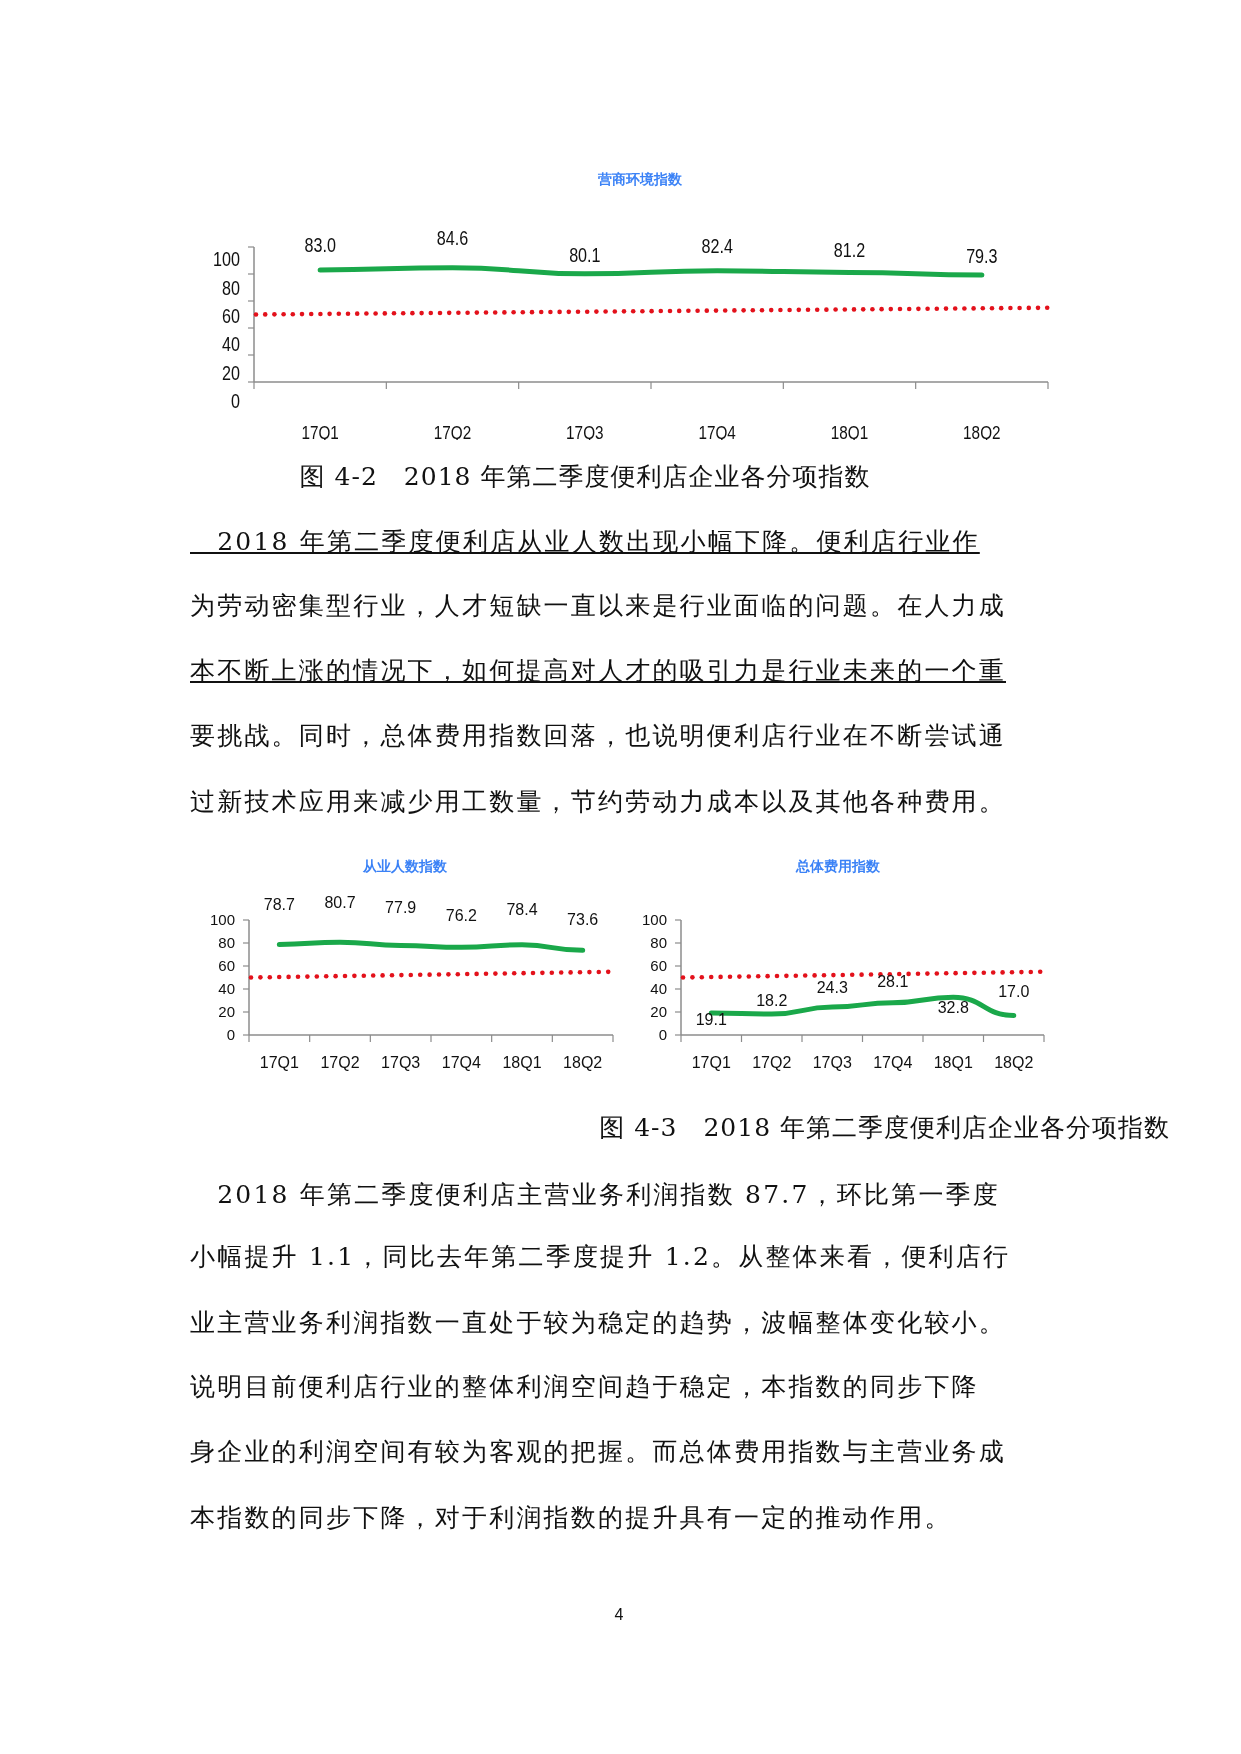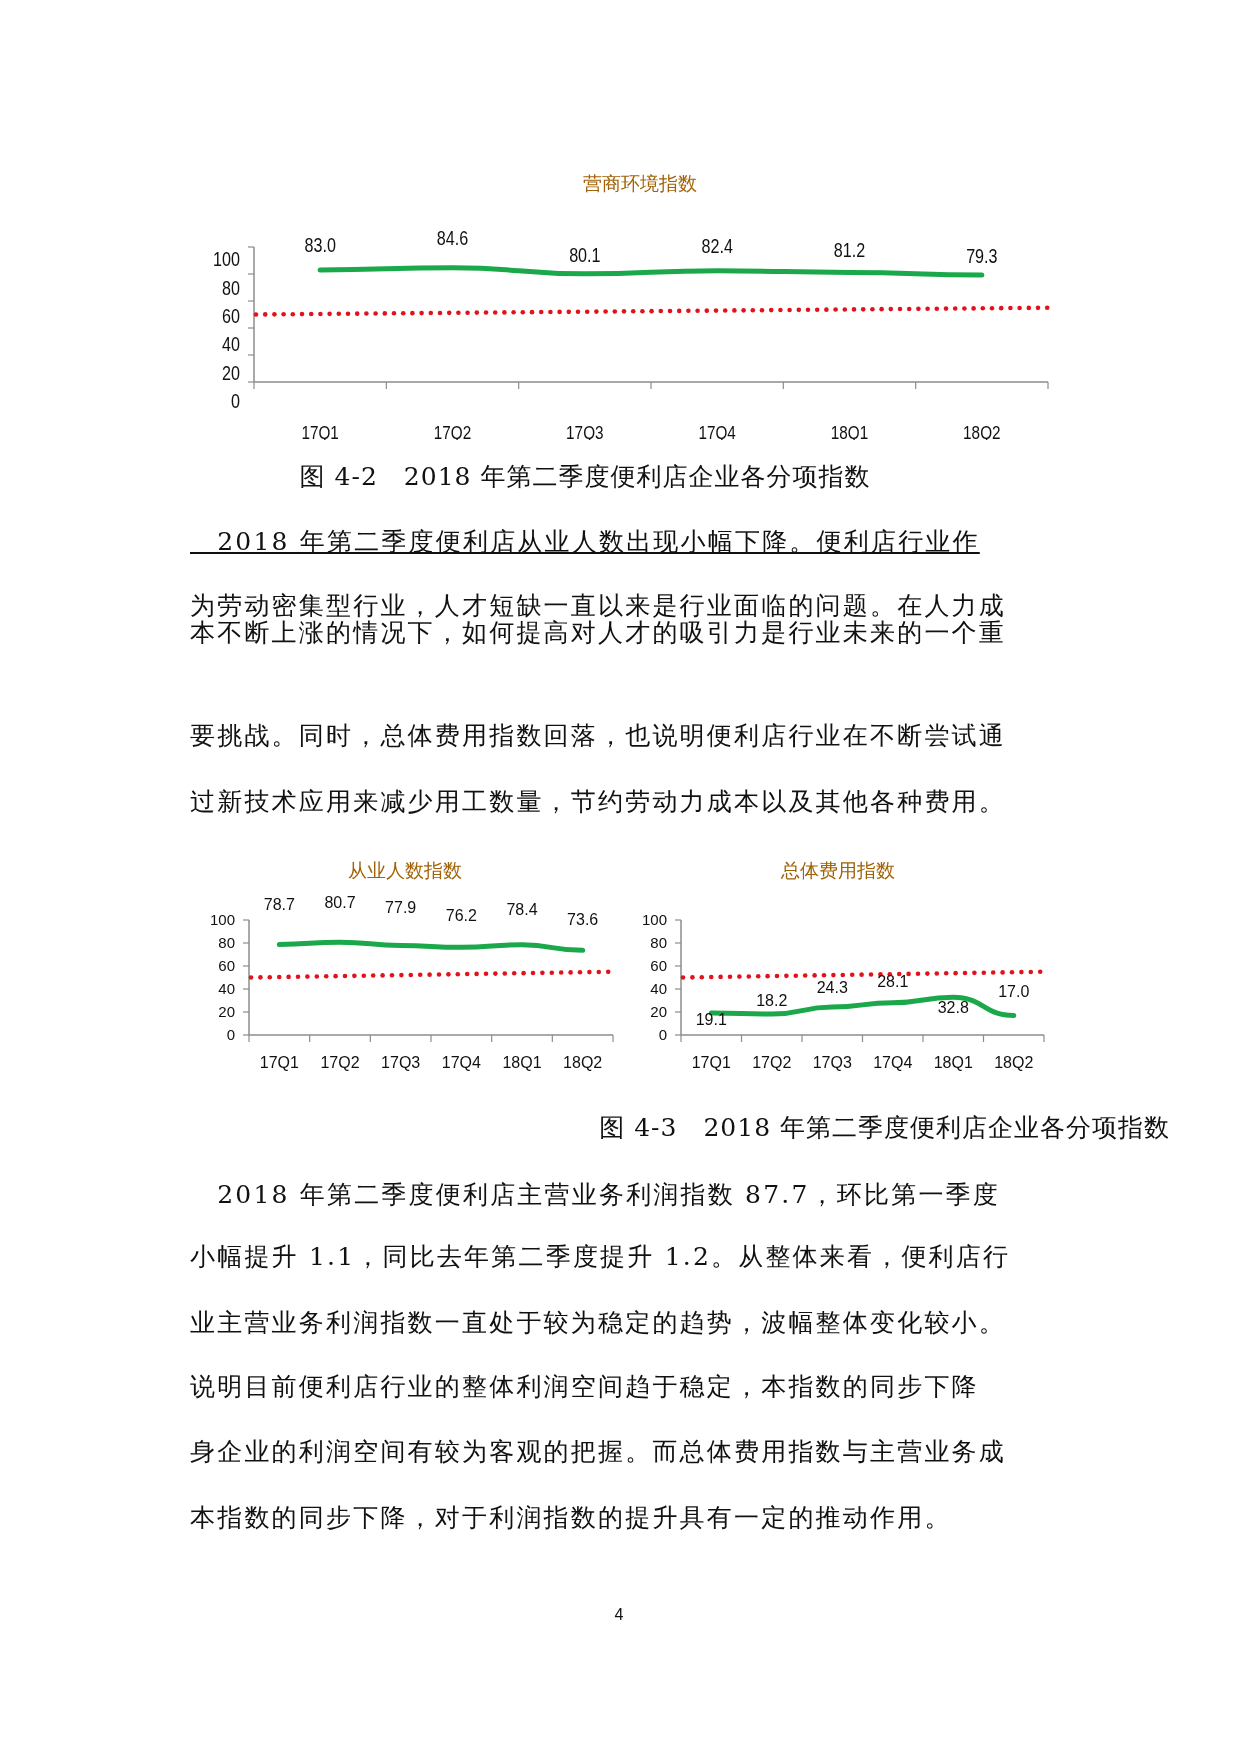--- a/index.html
+++ b/index.html
@@ -1,20 +1,20 @@
 <!DOCTYPE html>
 <html><head>
 <meta charset="utf-8">
 <style>
   html, body { margin: 0; padding: 0; background: #ffffff; }
   body { width: 1241px; height: 1754px; position: relative; overflow: hidden;
          font-family: "DejaVu Serif", "Liberation Serif", serif; color: #111; }
   .abs { position: absolute; }
   .chart-title { position: absolute; font-family: "DejaVu Sans", "Liberation Sans", sans-serif;
-                 font-weight: normal; font-size: 19px; color: #a16207; transform: translateX(-50%); white-space: nowrap; }
+                 font-weight: bold; font-size: 14px; color: #3b82f6; transform: translateX(-50%); white-space: nowrap; }
   .caption { position: absolute; left: 0; width: 1170px; text-align: center; font-size: 25px;
              letter-spacing: 1px; white-space: nowrap; }
   .para { position: absolute; left: 190px; width: 860px; font-size: 25px; letter-spacing: 2.2px; }
   .para .line { position: absolute; left: 0; white-space: nowrap; height: 34px; line-height: 34px; }
   .pagenum { position: absolute; font-family: "Liberation Sans", sans-serif; font-size: 16px;
              transform: translateX(-50%); }
   svg text { font-family: "Liberation Sans", "DejaVu Sans", sans-serif; }
 </style>
 </head>
 <body>
@@ -142,21 +142,21 @@
     <text x="717.1666666666667" y="240.76" font-size="19" text-anchor="middle" fill="#111" transform="translate(717.1666666666667,0) scale(0.85,1.05) translate(-717.1666666666667,0)">82.4</text>
     <text x="849.5" y="244.38" font-size="19" text-anchor="middle" fill="#111" transform="translate(849.5,0) scale(0.85,1.05) translate(-849.5,0)">81.2</text>
     <text x="981.8333333333334" y="250.945" font-size="19" text-anchor="middle" fill="#111" transform="translate(981.8333333333334,0) scale(0.85,1.05) translate(-981.8333333333334,0)">79.3</text>
   </svg>
 
 <div class="caption" style="top:460px;">图 4-2　2018 年第二季度便利店企业各分项指数</div>
 
 <div class="para" style="top:0;">
   <div class="line" style="top:525px;text-decoration:underline;">　2018 年第二季度便利店从业人数出现小幅下降。便利店行业作</div>
   <div class="line" style="top:589px;">为劳动密集型行业，人才短缺一直以来是行业面临的问题。在人力成</div>
-  <div class="line" style="top:616px;">本不断上涨的情况下，如何提高对人才的吸引力是行业未来的一个重</div>
+  <div class="line" style="top:654px;text-decoration:underline;">本不断上涨的情况下，如何提高对人才的吸引力是行业未来的一个重</div>
   <div class="line" style="top:719px;">要挑战。同时，总体费用指数回落，也说明便利店行业在不断尝试通</div>
   <div class="line" style="top:785px;">过新技术应用来减少用工数量，节约劳动力成本以及其他各种费用。</div>
 </div>
 
 <div class="chart-title" style="left:405px; top:858px;">从业人数指数</div>
 <svg class="abs" style="left:0; top:0;" width="1241" height="1090">
     <line x1="249" y1="920" x2="249" y2="1035" stroke="#8c8c8c" stroke-width="1.5"></line>
     <line x1="243" y1="1035" x2="249" y2="1035" stroke="#8c8c8c" stroke-width="1.2"></line>
     <text x="235" y="1040.25" font-size="15" text-anchor="end" fill="#111">0</text>
     <line x1="243" y1="1012" x2="249" y2="1012" stroke="#8c8c8c" stroke-width="1.2"></line>

